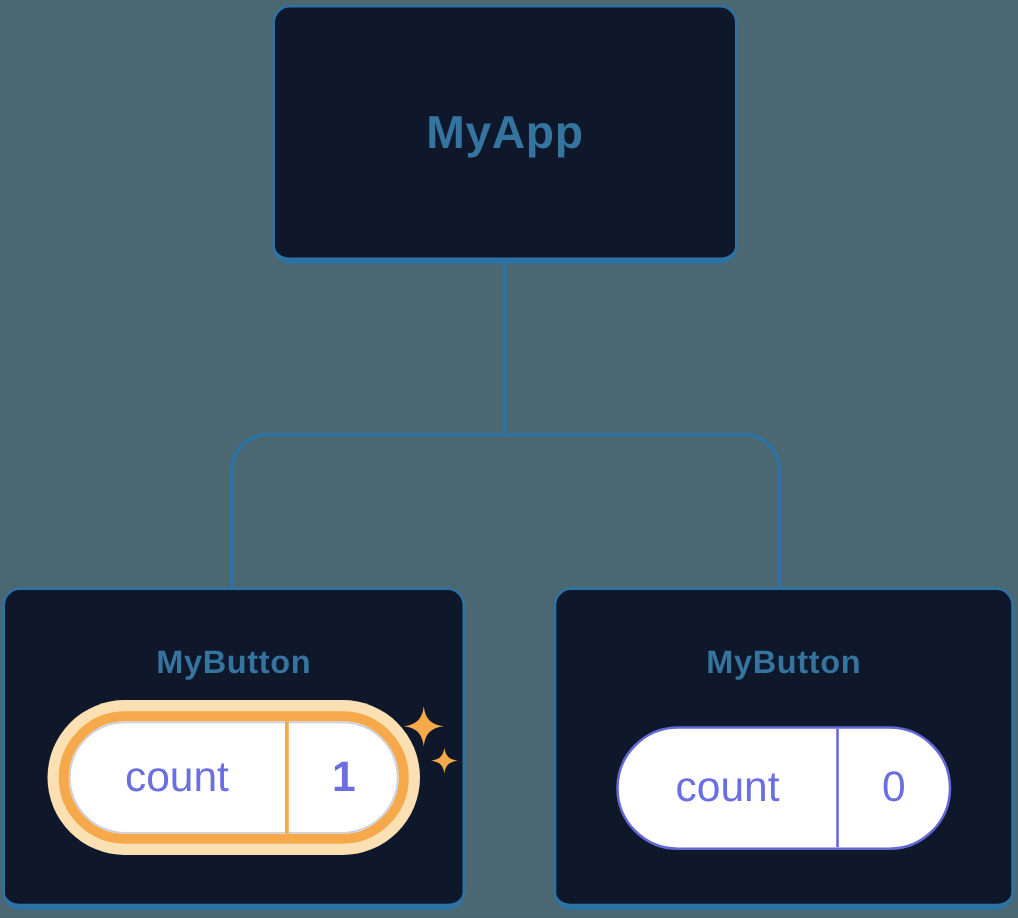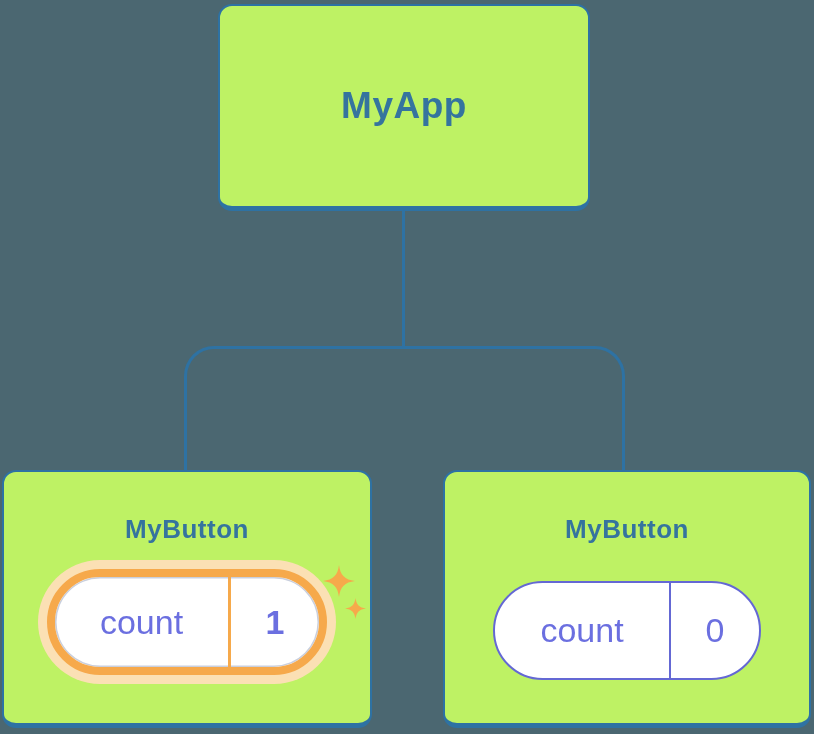--- a/index.html
+++ b/index.html
@@ -31,21 +31,21 @@
     width: 435px;
     height: 121px;
     border: 3px solid #2E72A3;
     border-bottom: none;
     border-radius: 30px 30px 0 0;
   }
 
   
   .card {
     position: absolute;
-    background: #bef264;
+    background: #0f172a;
     border: 2px solid #2E72A3;
     border-bottom: 5px solid #2E72A3;
     border-radius: 14px;
     box-sizing: border-box;
     display: flex;
     flex-direction: column;
     align-items: center;
   }
   .card.root {
     left: 218px;

